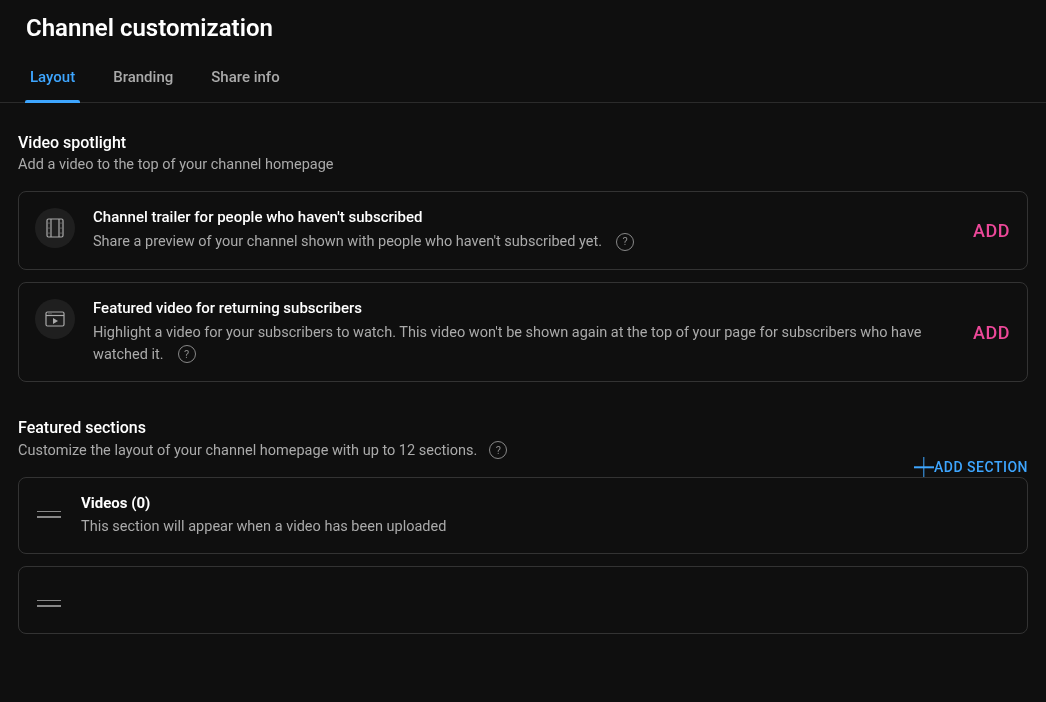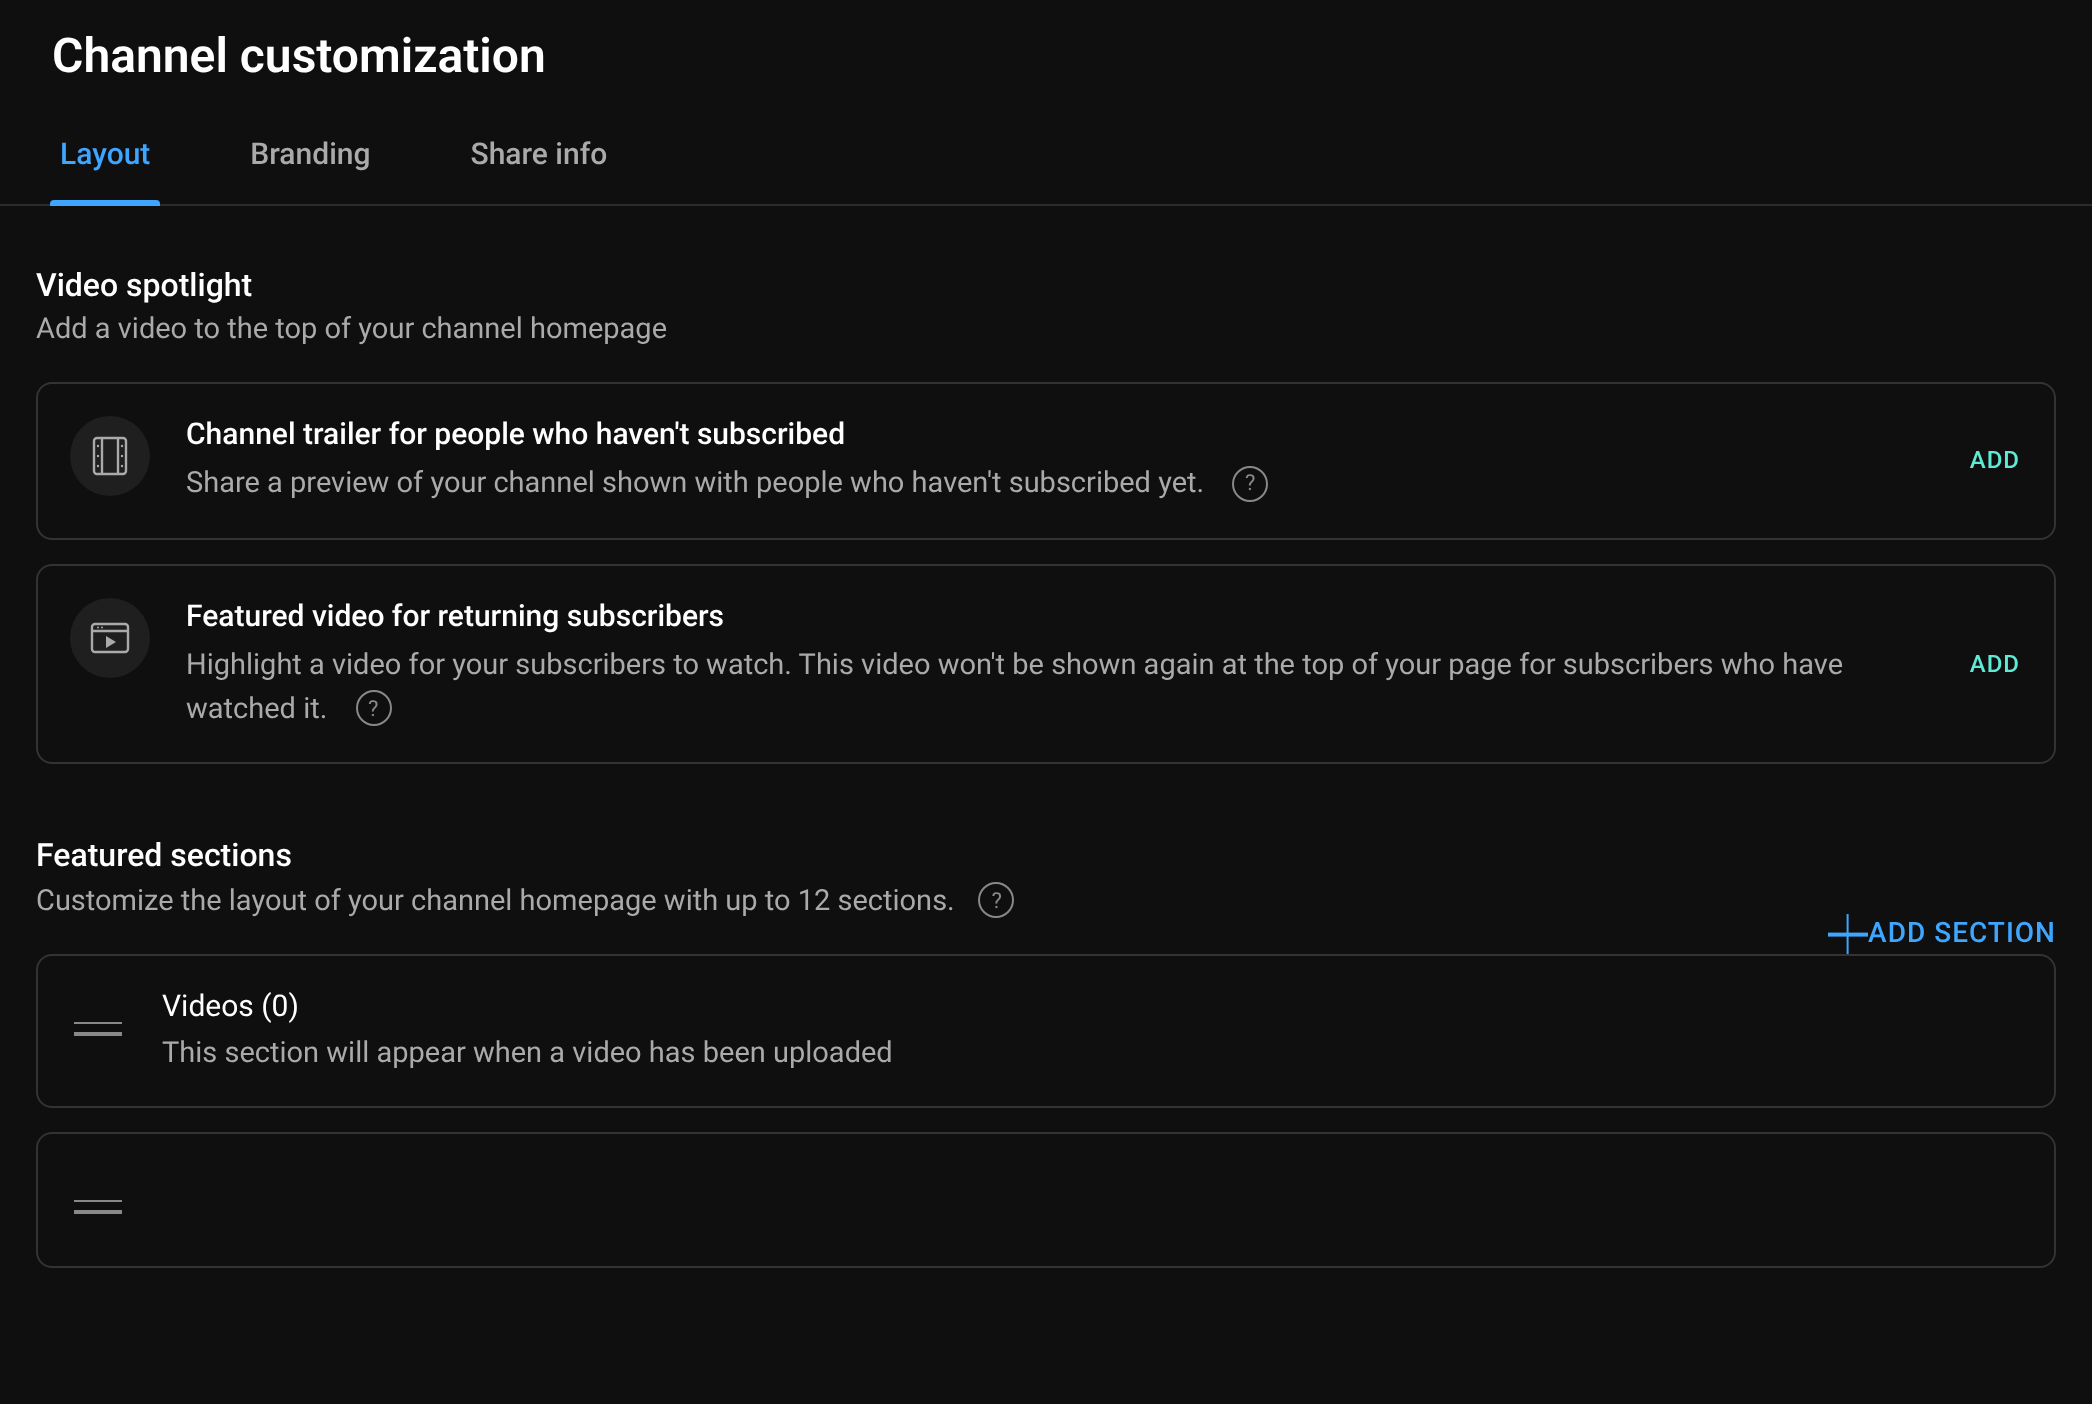--- a/index.html
+++ b/index.html
@@ -16,21 +16,21 @@
       overflow: hidden;
     }
     .page-title {
       font-size: 24px;
       font-weight: 600;
       padding: 14px 26px 0 26px;
       color: #fff;
     }
     .tabs {
       display: flex;
-      gap: 50px;
+      gap: 38px;
       padding: 26px 0 0 30px;
       border-bottom: 1px solid #2b2b2b;
     }
     .tab {
       font-size: 15px;
       font-weight: 500;
       color: #aaaaaa;
       padding-bottom: 16px;
       cursor: pointer;
       position: relative;
@@ -117,22 +117,22 @@
       border: 1.2px solid #888;
       border-radius: 50%;
       align-items: center;
       justify-content: center;
       font-size: 11px;
       color: #888;
       margin-left: 10px;
       cursor: pointer;
     }
     .add-btn {
-      color: #5eead4;
-      font-size: 12px;
+      color: #ec4899;
+      font-size: 18px;
       font-weight: 500;
       letter-spacing: 0.5px;
       cursor: pointer;
       padding: 8px 4px;
       flex-shrink: 0;
       align-self: center;
     }
     .add-section-btn {
       display: flex;
       align-items: center;
@@ -191,21 +191,21 @@
     .drag-handle span {
       height: 1.3px;
       background: #888;
       display: block;
     }
     .section-card-body {
       flex: 1;
     }
     .section-card-title {
       font-size: 15px;
-      font-weight: 400;
+      font-weight: 700;
       color: #fff;
       margin-bottom: 6px;
     }
     .section-card-desc {
       font-size: 14.5px;
       color: #aaaaaa;
     }
     .featured-block {
       margin-top: 36px;
     }

